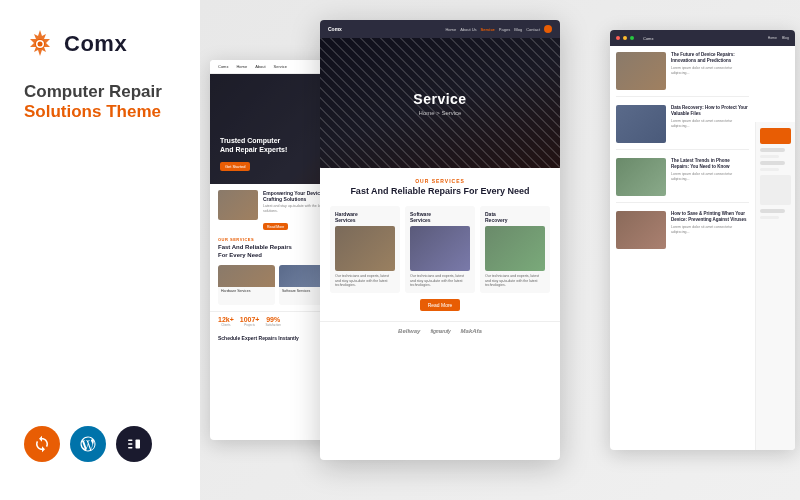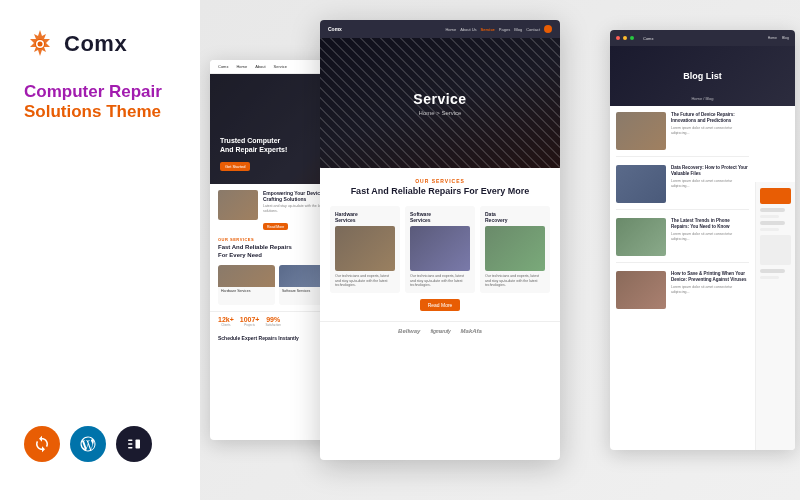--- a/index.html
+++ b/index.html
@@ -39,21 +39,21 @@
     .logo-text {
       font-size: 22px;
       font-weight: 700;
       color: #1a1a2e;
       letter-spacing: 0.5px;
     }
 
     .theme-title {
       font-size: 17px;
       font-weight: 800;
-      color: #a21caf;
+      color: #404040;
       line-height: 1.2;
     }
 
     .theme-subtitle {
       font-size: 17px;
       font-weight: 700;
       color: #e85d04;
       line-height: 1.2;
     }
 
@@ -626,21 +626,21 @@
 
       <div style="position:absolute;inset:0;opacity:0.15;background:repeating-linear-gradient(45deg,#fff 0,#fff 1px,transparent 0,transparent 50%) 0 0/10px 10px;"></div>
       <div class="screen-2-hero-text">
         <div class="service-label">Service</div>
         <div class="service-breadcrumb">Home &gt; Service</div>
       </div>
     </div>
     <div class="screen-2-services-section">
       <div style="text-align:center;">
         <div class="services-label">OUR SERVICES</div>
-        <div class="services-title">Fast And Reliable Repairs For Every More</div>
+        <div class="services-title">Fast And Reliable Repairs For Every Need</div>
       </div>
       <div class="service-cards-row">
         <div class="service-card">
           <div class="service-card-title">Hardware<br>Services</div>
           <div class="service-card-img service-card-img-1"></div>
           <div class="service-card-text">Our technicians and experts, latest and stay up-to-date with the latest technologies.</div>
         </div>
         <div class="service-card">
           <div class="service-card-title">Software<br>Services</div>
           <div class="service-card-img service-card-img-2"></div>
@@ -667,24 +667,20 @@
     <div class="screen-3-topbar">
       <div class="dot dot-red"></div>
       <div class="dot dot-yellow"></div>
       <div class="dot dot-green"></div>
       <span style="margin-left:6px;font-size:4px;color:rgba(255,255,255,0.8);">Comx</span>
       <div style="margin-left:auto;display:flex;gap:5px;">
         <span style="font-size:3.5px;color:rgba(255,255,255,0.7);">Home</span>
         <span style="font-size:3.5px;color:rgba(255,255,255,0.7);">Blog</span>
       </div>
     </div>
-    <div class="screen-3-hero">
-      <div class="screen-3-hero-title">Blog List</div>
-      <div style="position:absolute;bottom:5px;font-size:4px;color:rgba(255,255,255,0.6);">Home / Blog</div>
-    </div>
     <div style="position:relative;">
       <div class="screen-3-content" style="padding-right:46px;">
         <div class="blog-item">
           <div class="blog-img blog-img-1"></div>
           <div class="blog-text">
             <div class="blog-title">The Future of Device Repairs: Innovations and Predictions</div>
             <div class="blog-desc">Lorem ipsum dolor sit amet consectetur adipiscing...</div>
           </div>
         </div>
         <div class="blog-item">

